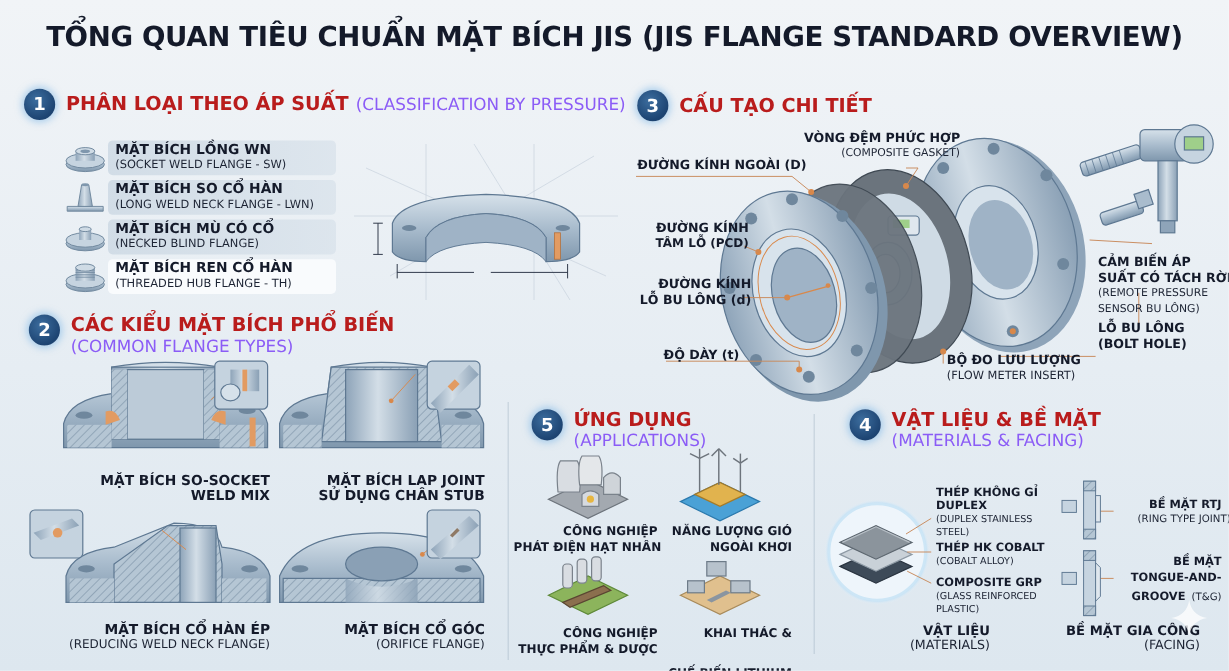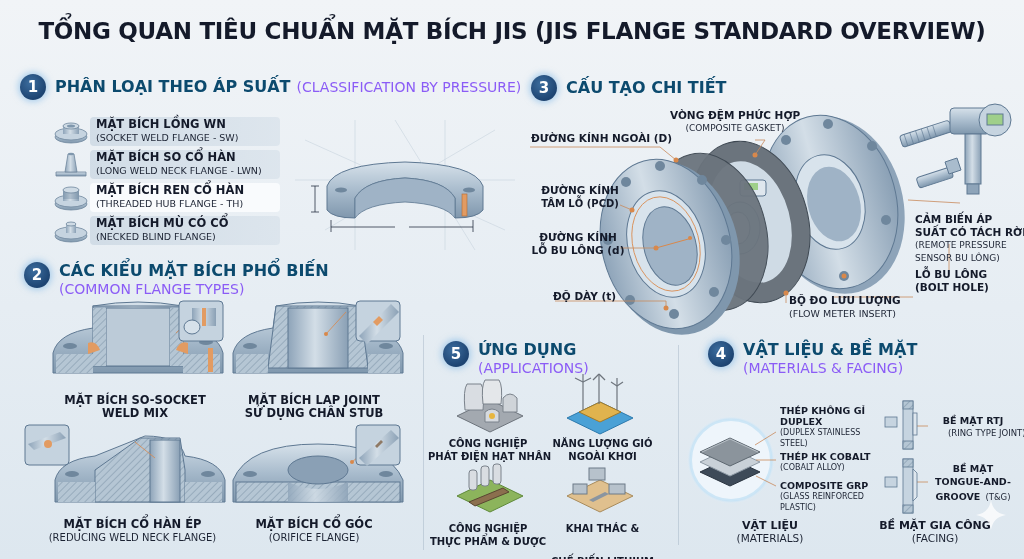--- a/index.html
+++ b/index.html
@@ -18,39 +18,39 @@
   }
   .badge {
     display: inline-flex; align-items: center; justify-content: center;
     width: 26px; height: 26px; border-radius: 50%;
     background: radial-gradient(circle at 40% 35%, #3c6d9e 0%, #1d4472 70%);
     color: #fff; font-weight: bold; font-size: 15px;
     box-shadow: 0 0 6px 2px rgba(120,180,230,0.55);
     flex: 0 0 auto;
   }
   .sec-head { position: absolute; display: flex; align-items: flex-start; gap: 9px; }
-  .sec-head .h-main { font-weight: bold; font-size: 16px; color: #0c4a6e; white-space: nowrap; }
+  .sec-head .h-main { font-weight: bold; font-size: 16px; color: #b91c1c; white-space: nowrap; }
   .sec-head .h-sub { font-weight: normal; font-size: 14px; color: #8b5cf6; white-space: nowrap; }
   .sec-head .h-col { display: flex; flex-direction: column; line-height: 18px; }
   .sec-head.inline .h-col { flex-direction: row; gap: 6px; align-items: baseline; }
 
   
   .press-list { position: absolute; left: 52px; top: 116px; width: 228px; }
   .press-item { display: flex; align-items: center; height: 31px; margin-bottom: 2px; }
   .press-item .ico { width: 38px; height: 30px; flex: 0 0 38px; }
   .press-item .box {
     flex: 1; height: 29px; border-radius: 4px; padding: 1px 6px 0 6px;
     background: linear-gradient(90deg, rgba(205,217,228,0.85), rgba(215,225,234,0.7));
     line-height: 13px;
   }
   .press-item.hl .box { background: #f9fbfd; }
   .press-item .m { font-weight: bold; font-size: 11.5px; display: block; white-space: nowrap; }
   .press-item .s { font-size: 9.5px; display: block; white-space: nowrap; color: #1c2333; }
 
-  .label { position: absolute; text-align: center; line-height: 13px; }
+  .label { position: absolute; text-align: right; line-height: 13px; }
   .label .m { font-weight: bold; font-size: 11px; display: block; white-space: nowrap; }
   .label .s { font-size: 9.5px; display: block; white-space: nowrap; color: #1c2333; }
   .label.left { text-align: left; }
 
   .divider { position: absolute; width: 1px; background: rgba(140,160,180,0.35); }
   svg { position: absolute; overflow: visible; }
 </style>
 </head>
 <body>
 
@@ -106,48 +106,48 @@
     <svg class="ico" style="position:relative" viewBox="0 0 38 30">
       <path d="M4 22 L34 22 L34 26 L4 26 Z" fill="url(#steel)" stroke="#6f879d" stroke-width="0.8"></path>
       <path d="M13 22 L16 4 L22 4 L25 22 Z" fill="url(#steelH)" stroke="#6f879d" stroke-width="0.8"></path>
       <ellipse cx="19" cy="4" rx="3" ry="1.2" fill="#7f97ad"></ellipse>
     </svg>
     <div class="box">
       <span class="m">MẶT BÍCH SO CỔ HÀN</span>
       <span class="s">(LONG WELD NECK FLANGE - LWN)</span>
     </div>
   </div>
+  <div class="press-item">
+    <svg class="ico" style="position:relative" viewBox="0 0 38 30">
+      <ellipse cx="19" cy="20" rx="16" ry="6" fill="url(#steel)" stroke="#6f879d" stroke-width="0.8"></ellipse>
+      <ellipse cx="19" cy="17" rx="16" ry="6" fill="#c6d4e0" stroke="#6f879d" stroke-width="0.8"></ellipse>
+      <rect x="14" y="8" width="10" height="9" fill="url(#steelH)"></rect>
+      <ellipse cx="19" cy="8" rx="5" ry="2" fill="#cfdbe5" stroke="#6f879d" stroke-width="0.8"></ellipse>
+    </svg>
+    <div class="box">
+      <span class="m">MẶT BÍCH MÙ CÓ CỔ</span>
+      <span class="s">(NECKED BLIND FLANGE)</span>
+    </div>
+  </div>
   <div class="press-item hl">
     <svg class="ico" style="position:relative" viewBox="0 0 38 30">
       <ellipse cx="19" cy="21" rx="16" ry="6" fill="url(#steel)" stroke="#6f879d" stroke-width="0.8"></ellipse>
       <ellipse cx="19" cy="18" rx="16" ry="6" fill="#c6d4e0" stroke="#6f879d" stroke-width="0.8"></ellipse>
       <rect x="11" y="7" width="16" height="11" fill="url(#steelH)"></rect>
       <g stroke="#6f879d" stroke-width="0.7">
           <line x1="11" y1="9" x2="27" y2="9"></line>
           <line x1="11" y1="11" x2="27" y2="11"></line>
           <line x1="11" y1="13" x2="27" y2="13"></line>
           <line x1="11" y1="15" x2="27" y2="15"></line>
         </g>
       <ellipse cx="19" cy="7" rx="8" ry="3" fill="#cfdbe5" stroke="#6f879d" stroke-width="0.8"></ellipse>
     </svg>
     <div class="box">
       <span class="m">MẶT BÍCH REN CỔ HÀN</span>
       <span class="s">(THREADED HUB FLANGE - TH)</span>
-    </div>
-  </div>
-  <div class="press-item">
-    <svg class="ico" style="position:relative" viewBox="0 0 38 30">
-      <ellipse cx="19" cy="20" rx="16" ry="6" fill="url(#steel)" stroke="#6f879d" stroke-width="0.8"></ellipse>
-      <ellipse cx="19" cy="17" rx="16" ry="6" fill="#c6d4e0" stroke="#6f879d" stroke-width="0.8"></ellipse>
-      <rect x="14" y="8" width="10" height="9" fill="url(#steelH)"></rect>
-      <ellipse cx="19" cy="8" rx="5" ry="2" fill="#cfdbe5" stroke="#6f879d" stroke-width="0.8"></ellipse>
-    </svg>
-    <div class="box">
-      <span class="m">MẶT BÍCH MÙ CÓ CỔ</span>
-      <span class="s">(NECKED BLIND FLANGE)</span>
     </div>
   </div>
 </div>
 
 <svg style="left:295px; top:120px;" width="220" height="130" viewBox="0 0 220 130">
   <g stroke="#c8d3dd" stroke-width="0.6" fill="none">
     <line x1="10" y1="20" x2="210" y2="110"></line>
       <line x1="30" y1="110" x2="200" y2="10"></line>
     <line x1="60" y1="0" x2="60" y2="130"></line>
       <line x1="150" y1="0" x2="150" y2="130"></line>

